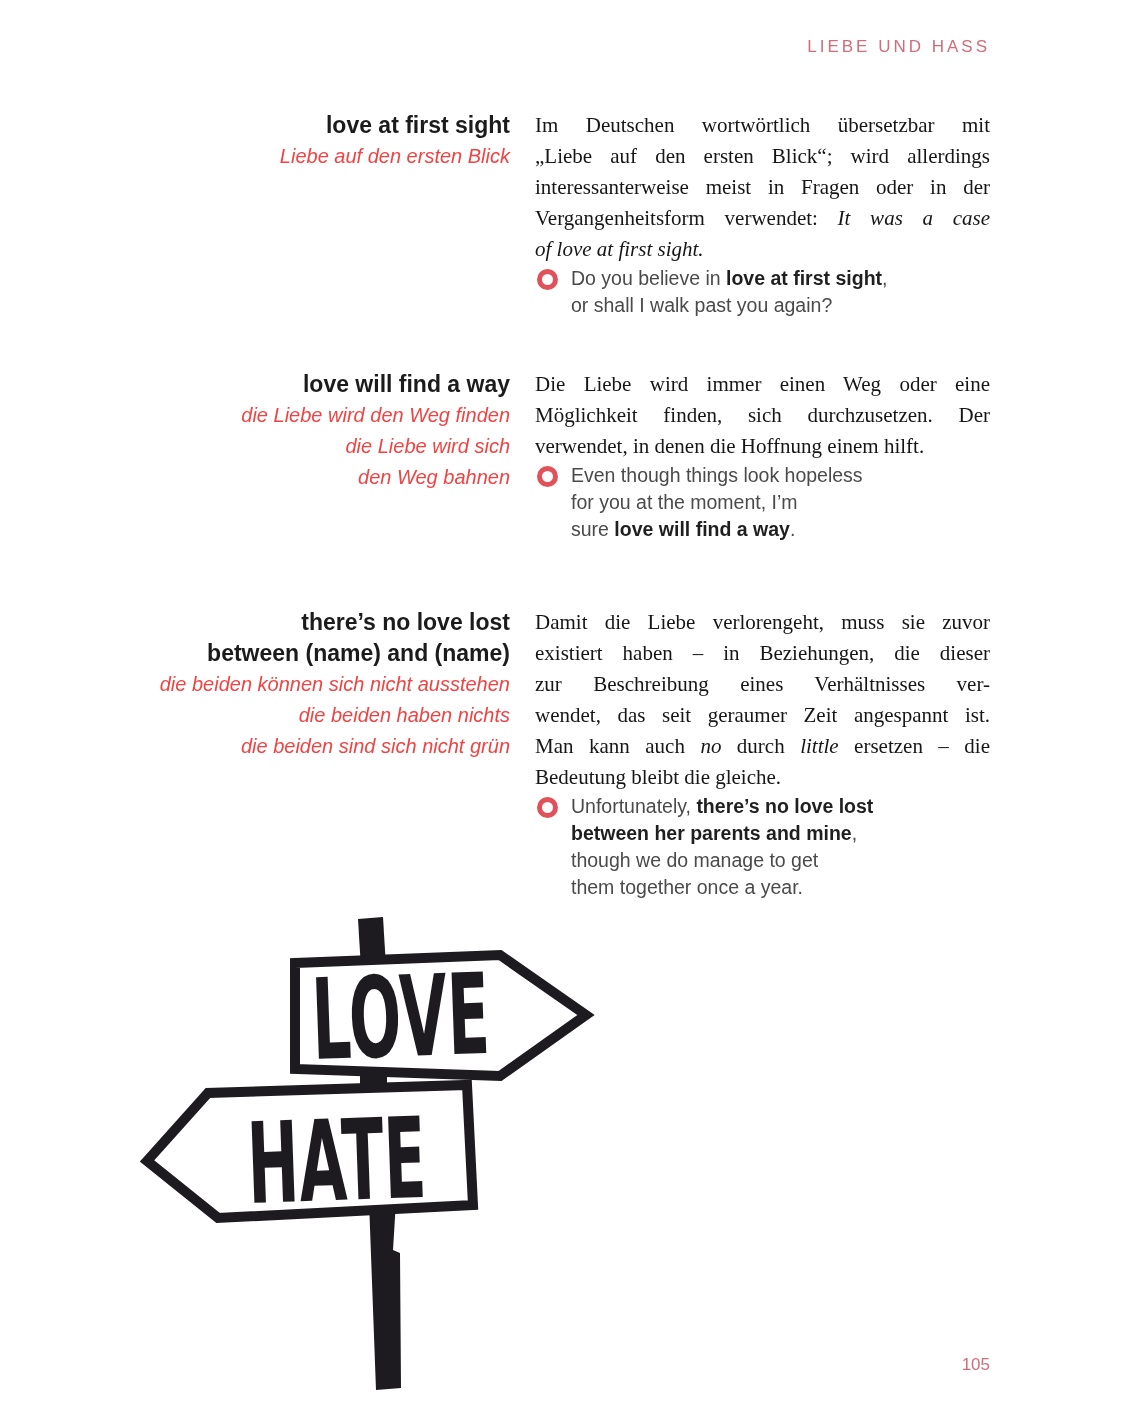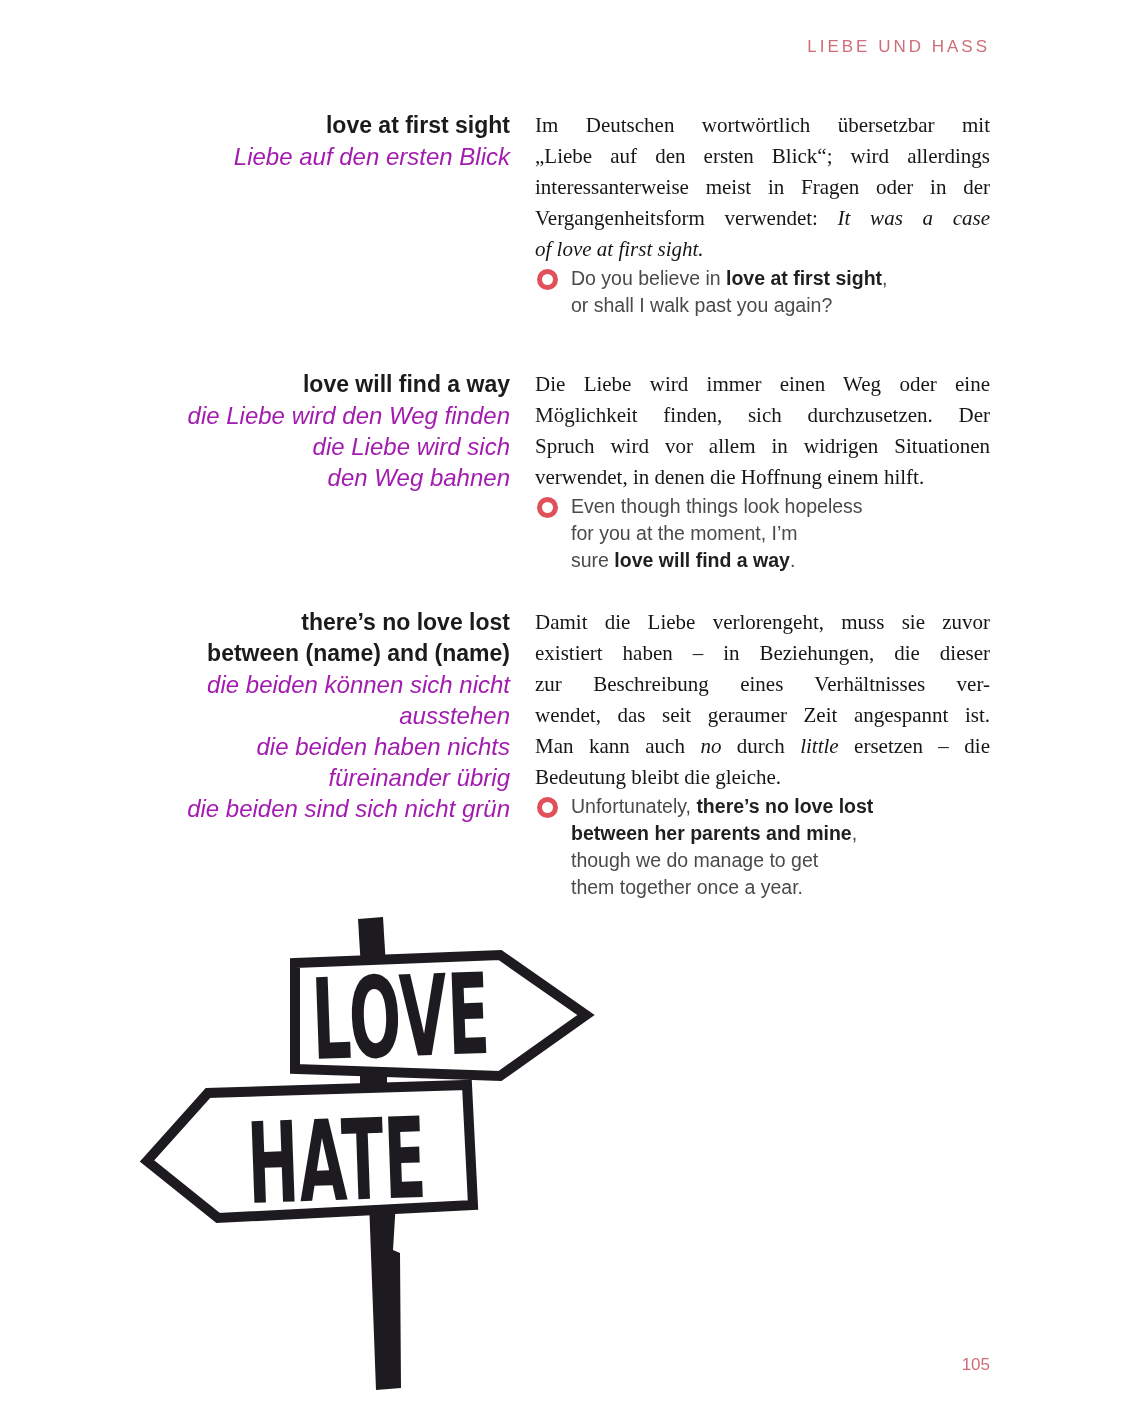--- a/index.html
+++ b/index.html
@@ -15,21 +15,21 @@
   .entry{position:absolute;left:120px;width:870px;display:flex;}
   .entry-0{top:110px}
   .entry-1{top:369px}
   .entry-2{top:607px}
   .col-left{width:390px;flex:none;text-align:right;}
   .col-right{width:455px;flex:none;margin-left:25px;}
   .headword-line{
     font-weight:bold;font-size:23px;line-height:31px;color:#1b1b1b;
   }
   .gloss-line{
-    font-style:italic;font-size:24px;line-height:31px;color:#a21caf;
+    font-style:italic;font-size:20px;line-height:31px;color:#ef4444;
   }
   .body-line{
     font-family:Liberation Serif, serif;font-size:21px;line-height:31px;
     color:#161616;text-align:justify;text-align-last:justify;
   }
   .body-line.last{text-align-last:left;}
   .it{font-style:italic}
   .bd{font-weight:bold}
   .example{display:flex;}
   .bullet{
@@ -83,40 +83,38 @@
         <div class="col-left">
           <div class="headword-line">love will find a way</div>
           <div class="gloss-line">die Liebe wird den Weg finden</div>
           <div class="gloss-line">die Liebe wird sich</div>
           <div class="gloss-line">den Weg bahnen</div>
         </div>
         <div class="col-right">
           <div class="body">
             <div class="body-line"><span>Die Liebe wird immer einen Weg oder eine</span></div>
             <div class="body-line"><span>Möglichkeit finden, sich durchzusetzen. Der</span></div>
-            <div class="body-line"><span>Spruch wird vor allem in widrigen Situationen</span></div>
             <div class="body-line last"><span>verwendet, in denen die Hoffnung einem hilft.</span></div>
           </div>
           <div class="example">
             <span class="bullet"></span>
             <div class="ex-lines">
               <div class="ex-line"><span>Even though things look hopeless</span></div>
               <div class="ex-line"><span>for you at the moment, I’m</span></div>
               <div class="ex-line"><span>sure </span><span class="bd">love will find a way</span><span>.</span></div>
             </div>
           </div>
         </div>
       </section>
       <section class="entry entry-2">
         <div class="col-left">
           <div class="headword-line">there’s no love lost</div>
           <div class="headword-line">between (name) and (name)</div>
           <div class="gloss-line">die beiden können sich nicht ausstehen</div>
           <div class="gloss-line">die beiden haben nichts</div>
-          <div class="gloss-line">füreinander übrig</div>
           <div class="gloss-line">die beiden sind sich nicht grün</div>
         </div>
         <div class="col-right">
           <div class="body">
             <div class="body-line"><span>Damit die Liebe verlorengeht, muss sie zuvor</span></div>
             <div class="body-line"><span>existiert haben – in Beziehungen, die dieser</span></div>
             <div class="body-line"><span>zur Beschreibung eines Verhältnisses ver-</span></div>
             <div class="body-line"><span>wendet, das seit geraumer Zeit angespannt ist.</span></div>
             <div class="body-line"><span>Man kann auch </span><span class="it">no</span><span> durch </span><span class="it">little</span><span> ersetzen – die</span></div>
             <div class="body-line last"><span>Bedeutung bleibt die gleiche.</span></div>

